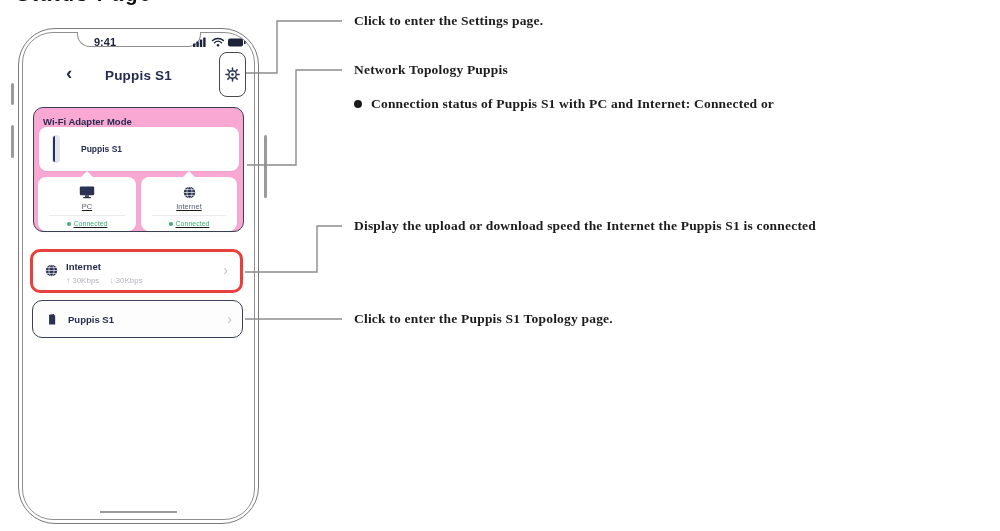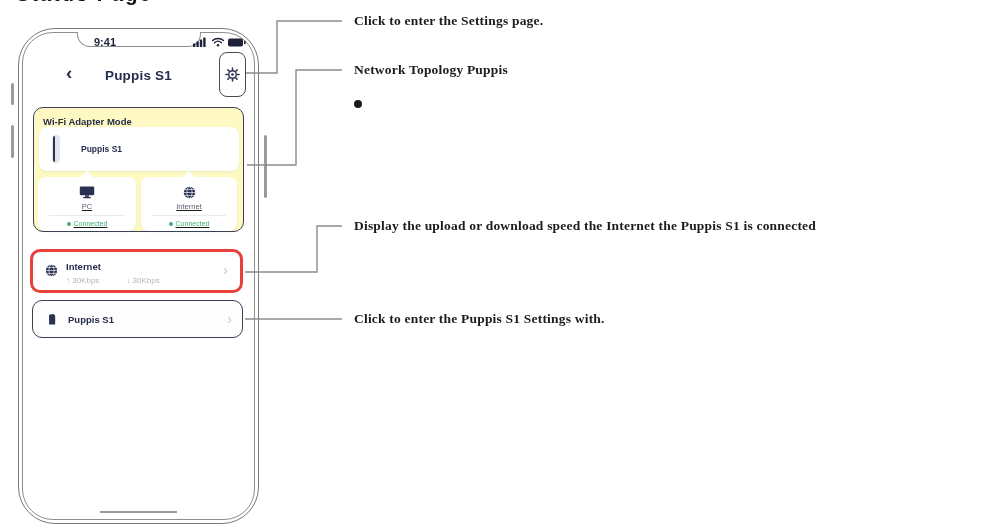--- a/index.html
+++ b/index.html
@@ -54,21 +54,21 @@
     font-size:13.5px; font-weight:700; color:#262c4e; letter-spacing:.2px;
   }
   .gear-box {
     position:absolute; left:201px; top:24px; width:27px; height:45px;
     border:1.4px solid #4a4a4a; border-radius:8px;
     display:flex; align-items:center; justify-content:center; background:#fff;
   }
   
   .topo-card {
     position:absolute; left:15px; top:79px; width:211px; height:125px;
-    background:#fef9c3; border:1.3px solid #3b4058; border-radius:10px;
+    background:#f9a8d4; border:1.3px solid #3b4058; border-radius:10px;
   }
   .topo-title {
     position:absolute; left:9px; top:8px;
     font-size:9.5px; font-weight:700; color:#262c4e;
   }
   .device-card {
     position:absolute; left:5px; top:19px; width:200px; height:44px;
     background:#fff; border-radius:8px; box-shadow:0 1px 2px rgba(40,45,80,.08);
     display:flex; align-items:center;
   }
@@ -96,21 +96,21 @@
   .node-status { margin-top:4px; font-size:7px; color:#3fae75; display:flex; align-items:center; }
   .status-dot { width:4px; height:4px; border-radius:50%; background:#3fae75; margin-right:3px; }
   
   .red-box {
     position:absolute; left:12px; top:221px; width:213px; height:44px;
     border:3.5px solid #e8413c; border-radius:10px; background:#fff;
   }
   .internet-row { position:absolute; inset:2px; border-radius:6px; background:#fff; }
   .internet-globe { position:absolute; left:10px; top:9px; }
   .internet-label { position:absolute; left:31px; top:7px; font-size:9.5px; font-weight:700; color:#262c4e; }
-  .internet-speeds { position:absolute; left:31px; top:22px; font-size:8px; color:#b4b4bc; display:flex; gap:27px; }
+  .internet-speeds { position:absolute; left:31px; top:22px; font-size:8px; color:#b4b4bc; display:flex; gap:10px; }
   .row-chevron {
     position:absolute; right:10px; top:50%; transform:translateY(-58%);
     font-size:14px; color:#c2c4cc; font-weight:400;
   }
   
   .puppis-row {
     position:absolute; left:14px; top:272px; width:211px; height:38px;
     background:#fdfdfe; border:1.3px solid #3b4058; border-radius:10px;
     display:flex; align-items:center;
   }
@@ -274,24 +274,25 @@
     <div>Click to enter the Settings page.</div>
   </div>
 
   <div class="anno" style="top:59px;">
     <div>Network Topology Puppis</div>
   </div>
 
   <div class="anno anno-bullet" style="top:93px;">
     <span class="bullet-dot"></span>
     <div>
+      <div>Connection status of Puppis S1 with PC and Internet: Connected or</div>
     </div>
   </div>
 
   <div class="anno" style="top:215px;">
     <div>Display the upload or download speed the Internet the Puppis S1 is connected</div>
   </div>
 
   <div class="anno" style="top:308px;">
-    <div>Click to enter the Puppis S1 Settings with.</div>
+    <div>Click to enter the Puppis S1 Topology page.</div>
   </div>
 
 </div>
 
 </body></html>

